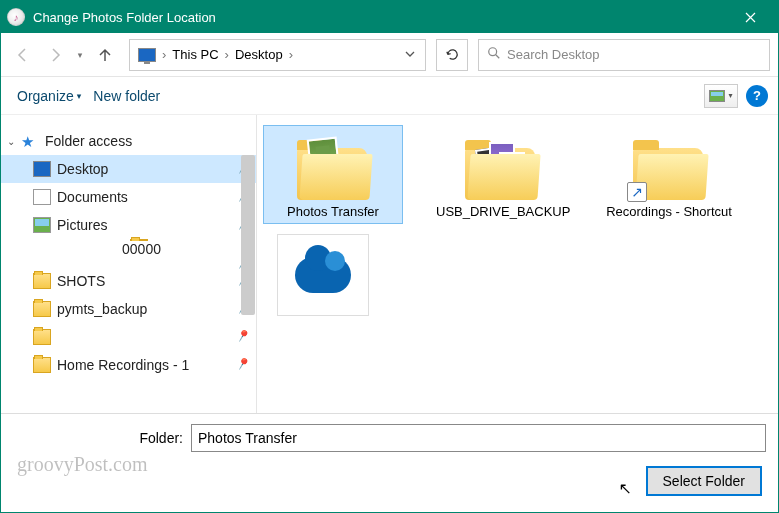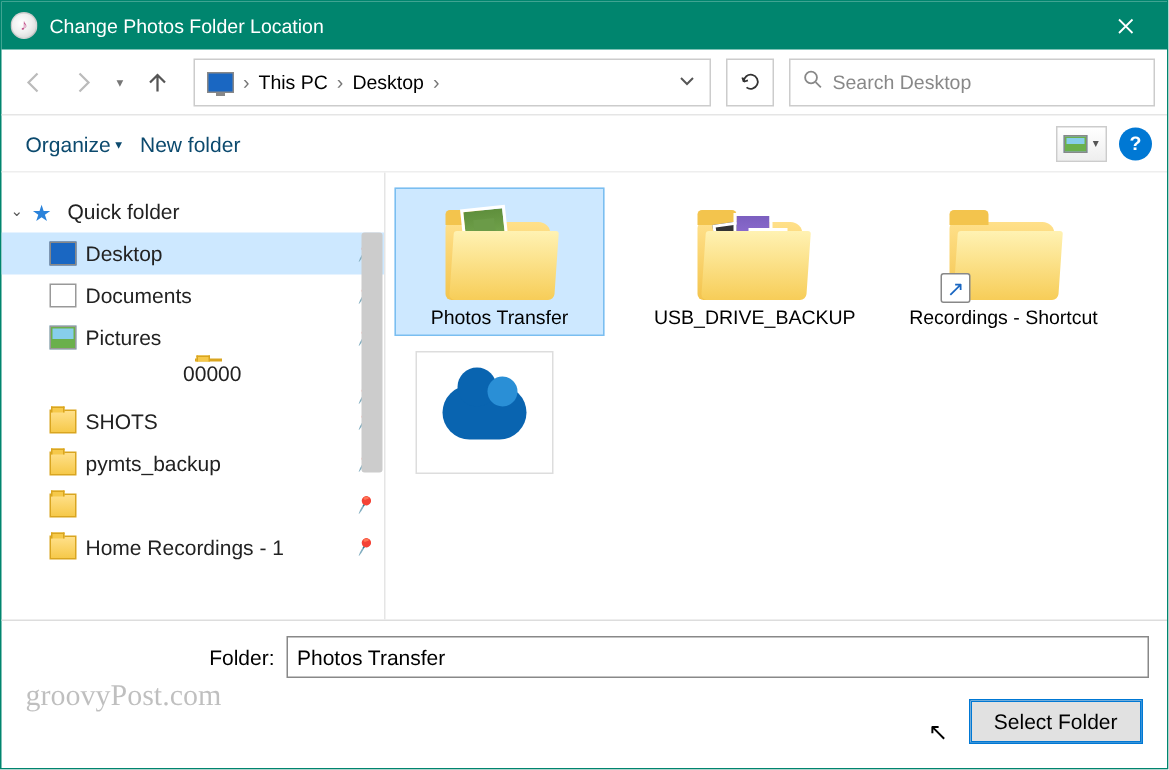--- a/index.html
+++ b/index.html
@@ -17,21 +17,21 @@
 .navrow { height: 44px; display: flex; align-items: center; padding: 4px 8px; border-bottom: 1px solid #e5e5e5; gap: 4px; }
 .navbtn { width: 28px; height: 28px; display: flex; align-items: center; justify-content: center; color: #555; cursor: pointer; border-radius: 2px; }
 .navbtn.disabled { color: #bbb; }
 .addrbar { flex: 1; height: 32px; border: 1px solid #ccc; display: flex; align-items: center; padding: 0 4px; margin: 0 6px; font-size: 13px; background: #fff; }
 .addrbar .monitor { width: 18px; height: 14px; background: #1a67c2; border: 1px solid #888; margin: 0 4px; position: relative; }
 .addrbar .monitor::after { content:''; position:absolute; bottom:-3px; left:5px; width:6px; height:2px; background:#888; }
 .addrbar .crumb { padding: 0 4px; cursor: pointer; }
 .addrbar .sep { color: #777; padding: 0 2px; }
 .addrbar .chev { margin-left: auto; padding: 0 6px; color: #555; }
 .refresh { width: 32px; height: 32px; border: 1px solid #ccc; display:flex; align-items:center; justify-content:center; color:#333; margin-right: 6px; }
-.searchbox { width: 244px; height: 32px; border: 1px solid #ccc; display: flex; align-items: center; padding: 0 8px; color: #888; font-size: 13px; }
+.searchbox { width: 292px; height: 32px; border: 1px solid #ccc; display: flex; align-items: center; padding: 0 8px; color: #888; font-size: 13px; }
 .searchbox .sicon { margin-right: 6px; }
 
 
 .toolbar { height: 38px; display: flex; align-items: center; padding: 0 10px; font-size: 14px; border-bottom: 1px solid #eee; }
 .tool { color: #0c4a6e; padding: 4px 6px; cursor: pointer; display:flex; align-items:center; gap:3px;justify-content:flex-end; }
 .tool .dd { font-size: 9px; }
 .tool + .tool { }
 .toolbar-right { margin-left:auto; display:flex; align-items:center; gap:8px; }
 .viewbtn { width:34px; height:24px; border:1px solid #ccc; display:flex; align-items:center; justify-content:center; background: linear-gradient(#fff,#eee); }
 .helpbtn { width:22px; height:22px; border-radius:50%; background:#0078d4; color:#fff; font-size:13px; display:flex; align-items:center; justify-content:center; font-weight:bold; }
@@ -162,21 +162,21 @@
           <span>?</span>
         </span>
     </div>
   </div>
 
   <div class="bodysplit">
     <div class="treepane">
       <div class="treerow" style="padding-left:6px;">
         <span class="twist">⌄</span>
         <span class="ticon star">★</span>
-        <span>Quick folder</span>
+        <span>Folder access</span>
       </div>
       <div id="tree-items">
           <div class="treerow selected" style="padding-left: 32px;">
             <span class="ticon mon"></span>
             <span>Desktop</span>
             <span class="pin">📍</span>
           </div>
           <div class="treerow" style="padding-left: 32px;">
             <span class="ticon doc"></span>
             <span>Documents</span>

